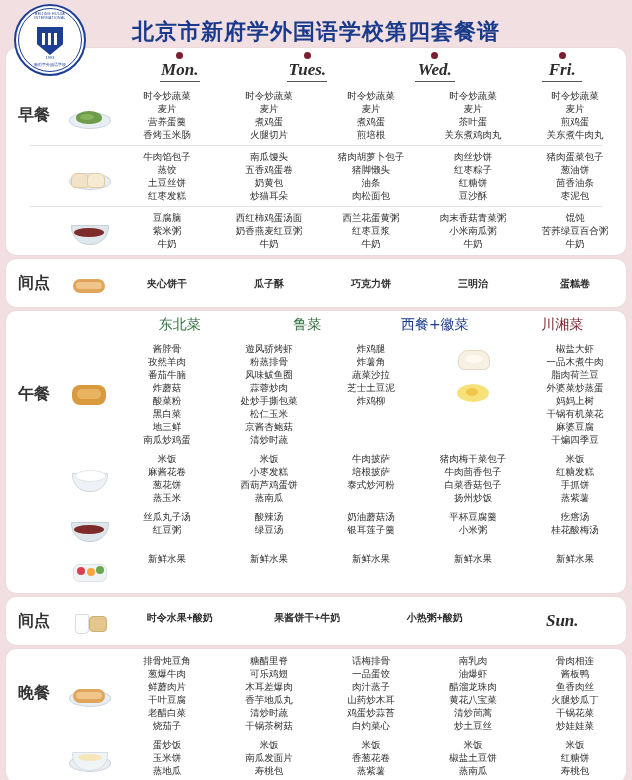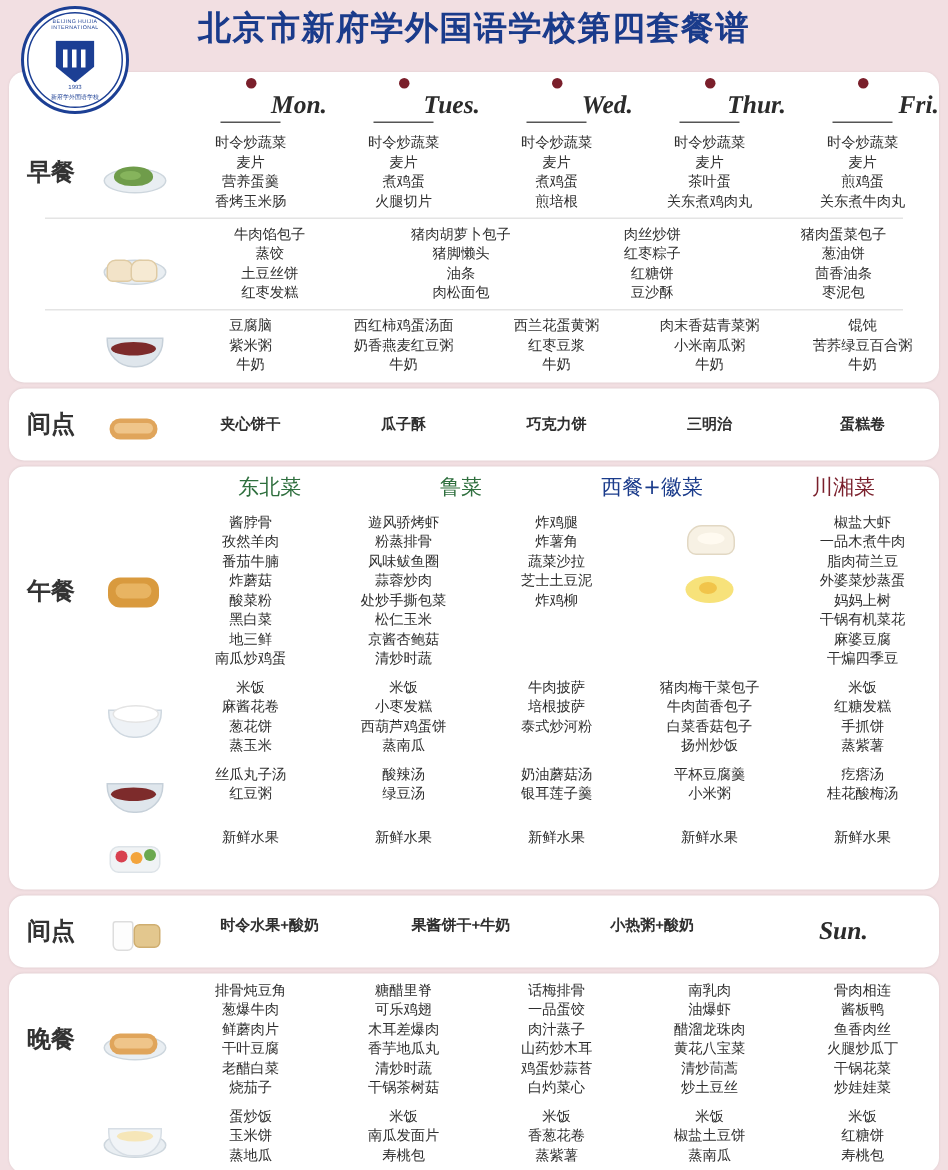--- a/index.html
+++ b/index.html
@@ -35,37 +35,37 @@
     background:
       linear-gradient(#fff,#fff) 0 0/3px 12px no-repeat,
       linear-gradient(#fff,#fff) 6px 0/3px 12px no-repeat,
       linear-gradient(#fff,#fff) 12px 0/3px 12px no-repeat;
   }
   .logo .ltop{position:absolute;top:3px;left:0;right:0;text-align:center;font-size:3.5px;color:#1c3f94;letter-spacing:.3px;}
   .logo .lbot{position:absolute;bottom:4px;left:0;right:0;text-align:center;font-size:4px;color:#1c3f94;}
   .logo .lyear{position:absolute;bottom:11px;left:0;right:0;text-align:center;font-size:4px;color:#1c3f94;}
 
   .title{
-    text-align:center;padding:4px 0 4px 0;font-size:22px;font-weight:bold;
+    text-align:center;padding:17px 0 4px 0;font-size:22px;font-weight:bold;
     color:#1a3b8b;letter-spacing:1px;
     font-family:"DejaVu Sans","Liberation Sans",sans-serif;
   }
 
   
   .card{
     background:#fff;border-radius:10px;margin:4px 0;padding:2px 0;
     box-shadow:0 0 2px rgba(0,0,0,.08);
   }
 
   
   .dayrow{display:flex;align-items:flex-end;padding:2px 0 4px 0;}
   .daylabelcell{width:56px;flex:none;}
   .dayimgcell{width:54px;flex:none;}
   .day{
-    flex:1;text-align:right;font-size:17px;font-weight:bold;color:#2b2b2b;
+    flex:1;text-align:center;font-size:17px;font-weight:bold;color:#2b2b2b;
     font-family:"Liberation Serif","DejaVu Serif",serif;font-style:italic;
     position:relative;
   }
   .day .dot{
     display:block;width:7px;height:7px;border-radius:50%;background:#7a1f2b;
     margin:0 auto 1px auto;
   }
   .day .u{display:block;width:40px;height:1px;background:#555;margin:1px auto 0 auto;}
 
   
@@ -143,21 +143,20 @@
     <div class="title">北京市新府学外国语学校第四套餐谱</div>
   </div>
 
   <div class="card">
     <div class="dayrow">
       <div class="daylabelcell"></div>
       <div class="dayimgcell"></div>
       <div class="day"><span class="dot"></span><span>Mon.</span><span class="u"></span></div>
       <div class="day"><span class="dot"></span><span>Tues.</span><span class="u"></span></div>
       <div class="day"><span class="dot"></span><span>Wed.</span><span class="u"></span></div>
-      <div class="day"><span class="dot"></span><span>Thur.</span><span class="u"></span></div>
       <div class="day"><span class="dot"></span><span>Fri.</span><span class="u"></span></div>
     </div>
 
     <div class="block">
       <div class="mealname">早餐</div>
       <div class="thumbcol">
           <div class="thumb">
             <div class="plate"></div>
             <div class="veg"></div>
           </div>
@@ -206,20 +205,26 @@
             <div class="bun"></div>
             <div class="bun2"></div>
           </div>
         </div>
       <div class="cols">
         <div class="col">
           <div class="it">牛肉馅包子</div>
             <div class="it">蒸饺</div>
           <div class="it">土豆丝饼</div>
             <div class="it">红枣发糕</div>
+        </div>
+        <div class="col">
+          <div class="it">南瓜馒头</div>
+            <div class="it">五香鸡蛋卷</div>
+          <div class="it">奶黄包</div>
+            <div class="it">炒猫耳朵</div>
         </div>
         <div class="col">
           <div class="it">猪肉胡萝卜包子</div>
             <div class="it">猪脚懒头</div>
           <div class="it">油条</div>
             <div class="it">肉松面包</div>
         </div>
         <div class="col">
           <div class="it">肉丝炒饼</div>
             <div class="it">红枣粽子</div>

